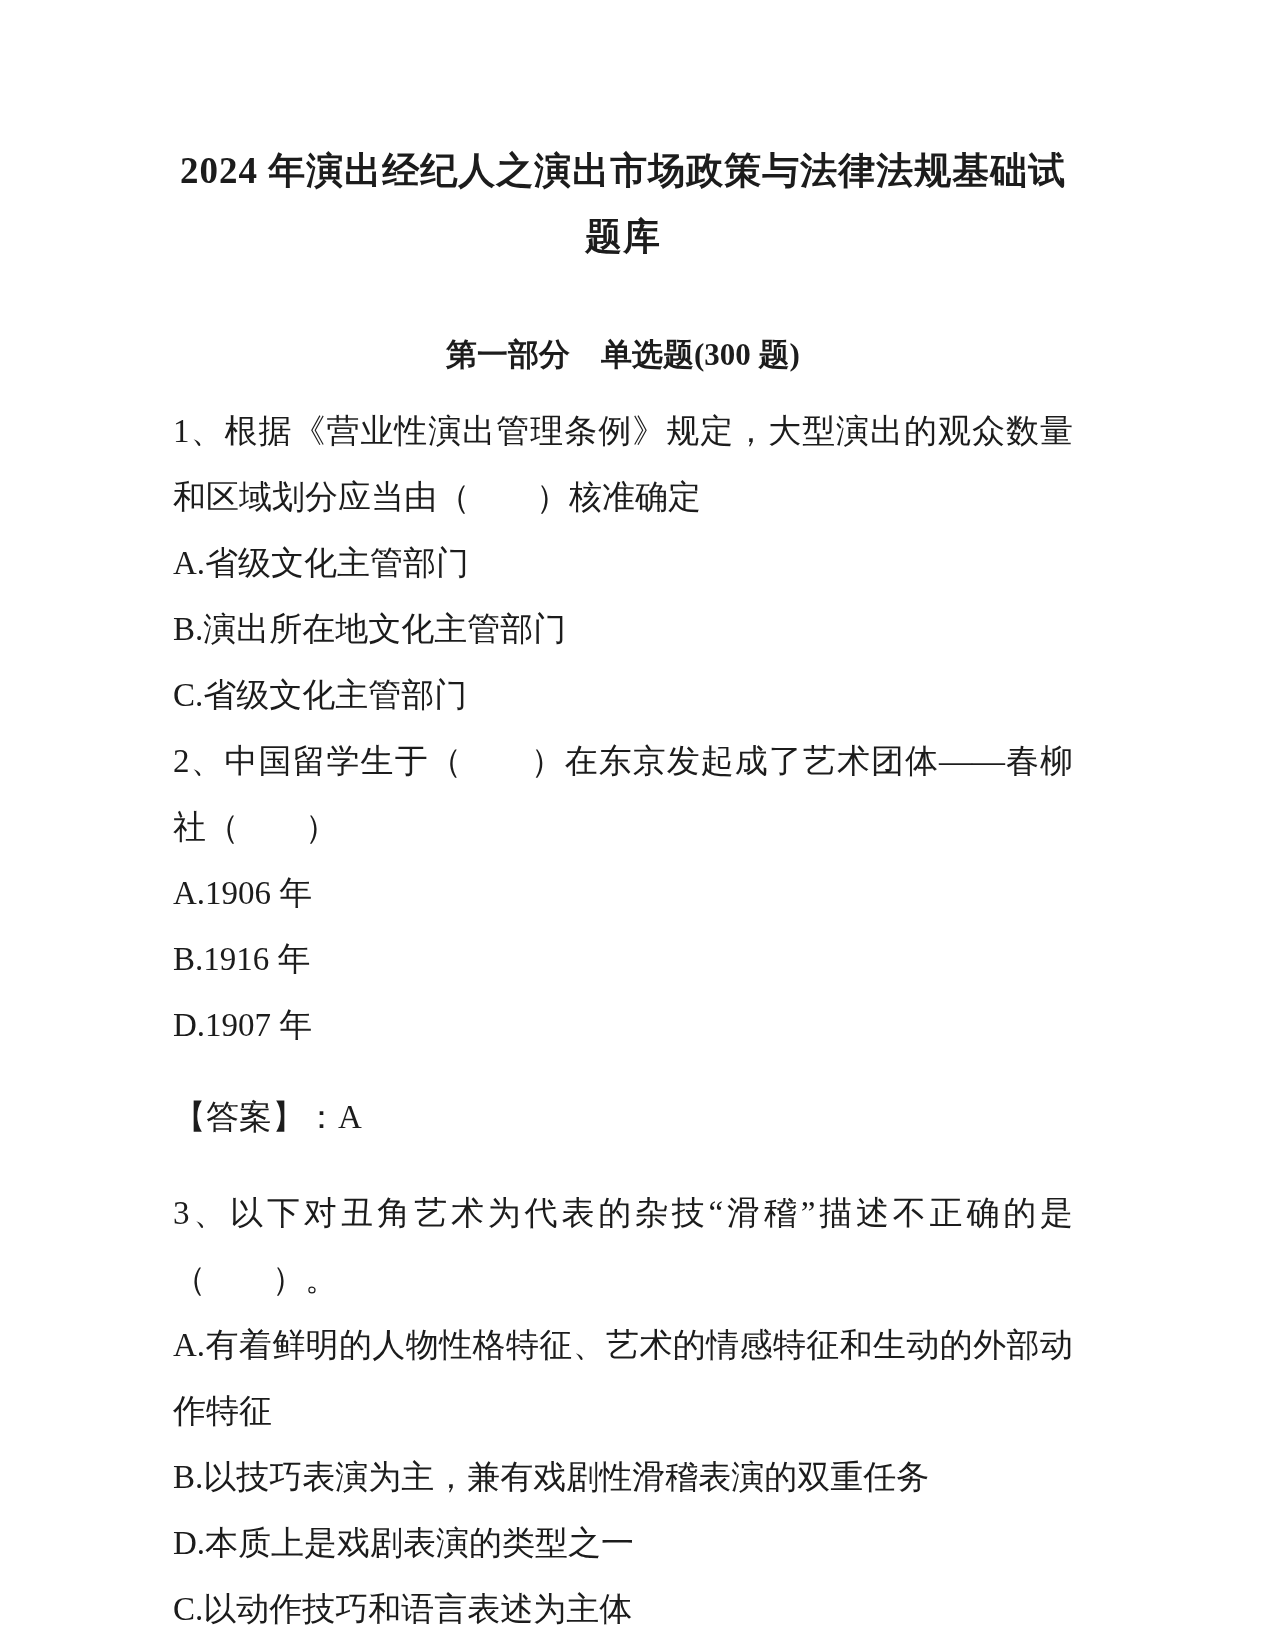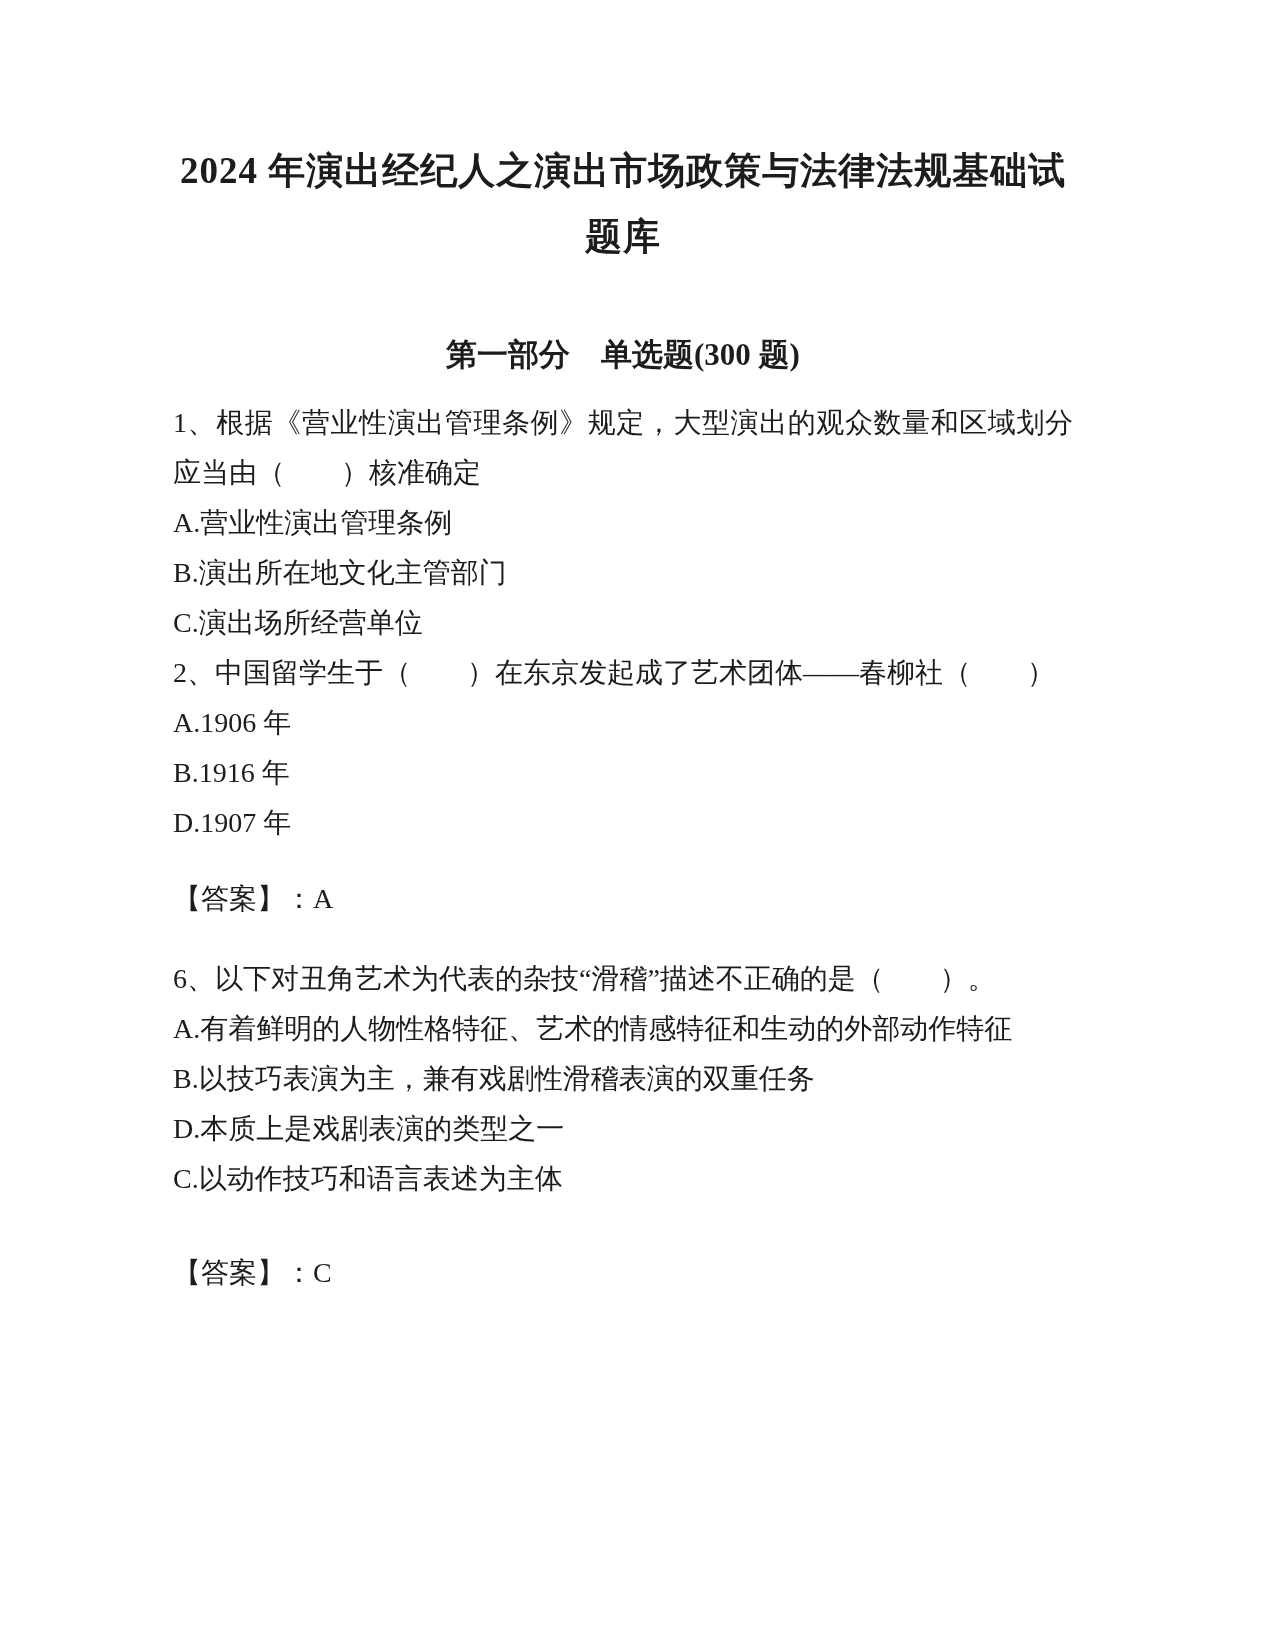--- a/index.html
+++ b/index.html
@@ -37,22 +37,22 @@
     font-weight: bold;
     line-height: 50px;
     text-align: center;
   }
   .content {
     width: 900px;
   }
   .stem,
   .option,
   .answer {
-    font-size: 28px;
-    line-height: 50px;
+    font-size: 33px;
+    line-height: 66px;
     margin: 0;
     text-align: justify;
   }
   .answer {
     margin-top: 26px;
     margin-bottom: 30px;
   }
   .question:last-child .answer {
     margin-top: 44px;
   }
@@ -66,35 +66,35 @@
     <div>2024 年演出经纪人之演出市场政策与法律法规基础试</div>
     <div>题库</div>
   </div>
 
   <div class="section-heading">第一部分　单选题(300 题)</div>
 
   <div class="content">
 
     <div class="question">
       <p class="stem">1、根据《营业性演出管理条例》规定，大型演出的观众数量和区域划分应当由（　　）核准确定</p>
-      <p class="option">A.营业性演出管理条例</p>
+      <p class="option">A.省级文化主管部门</p>
       <p class="option">B.演出所在地文化主管部门</p>
-      <p class="option">C.演出场所经营单位</p>
+      <p class="option">C.省级文化主管部门</p>
     </div>
 
     <div class="question">
       <p class="stem">2、中国留学生于（　　）在东京发起成了艺术团体——春柳社（　　）</p>
       <p class="option">A.1906 年</p>
       <p class="option">B.1916 年</p>
       <p class="option">D.1907 年</p>
       <p class="answer"><span>【答案】：</span><span>A</span></p>
     </div>
 
     <div class="question">
-      <p class="stem">6、以下对丑角艺术为代表的杂技“滑稽”描述不正确的是（　　）。</p>
+      <p class="stem">3、以下对丑角艺术为代表的杂技“滑稽”描述不正确的是（　　）。</p>
       <p class="option">A.有着鲜明的人物性格特征、艺术的情感特征和生动的外部动作特征</p>
       <p class="option">B.以技巧表演为主，兼有戏剧性滑稽表演的双重任务</p>
       <p class="option">D.本质上是戏剧表演的类型之一</p>
       <p class="option">C.以动作技巧和语言表述为主体</p>
       <p class="answer"><span>【答案】：</span><span>C</span></p>
     </div>
 
   </div>
 </div>
 

